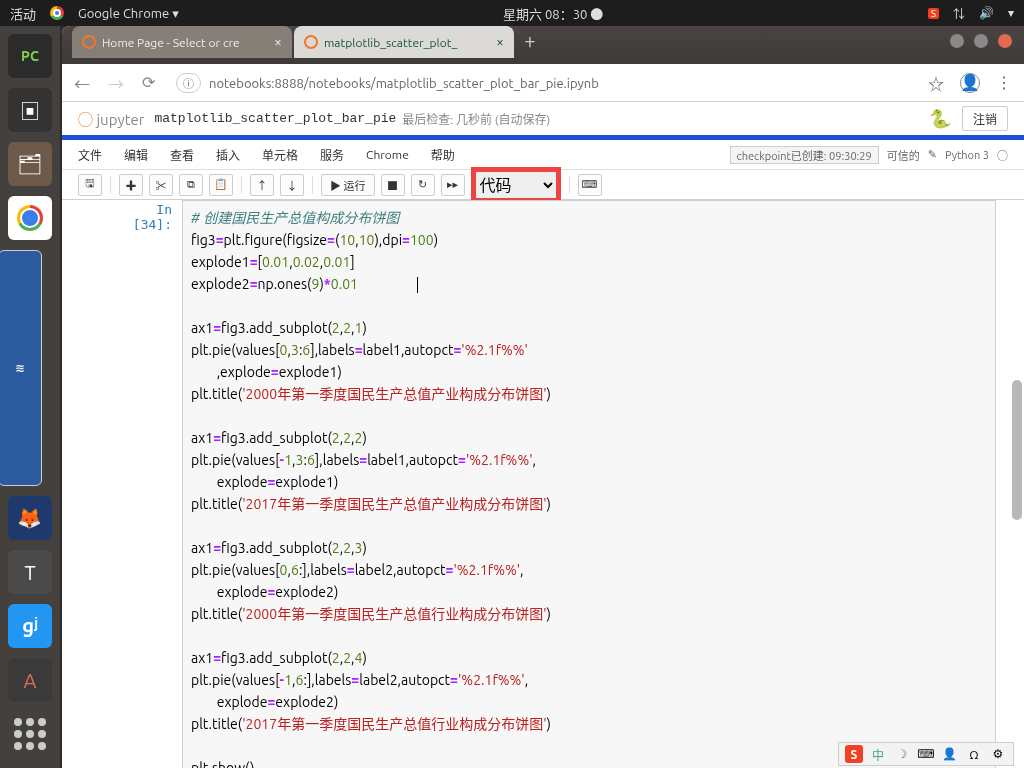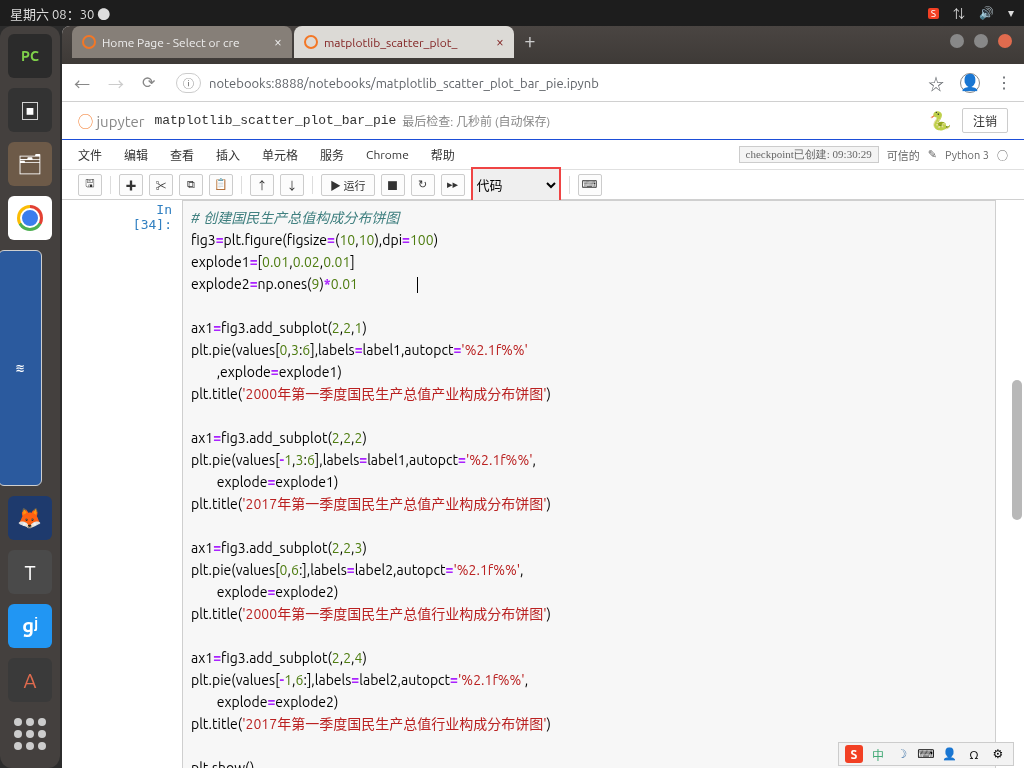--- a/index.html
+++ b/index.html
@@ -6,69 +6,69 @@
 body { width:1024px; height:768px; background:#2c2c2c; overflow:hidden; position:relative; }
 
 
 .topbar { height:26px; background:#1d1d1d; color:#ddd; display:flex; align-items:center; font-size:13px; padding:0 10px; justify-content:space-between; }
 .topbar .left, .topbar .right { display:flex; align-items:center; gap:14px; }
 .topbar .right span { font-size:12px; }
 .chrome-ico { width:14px; height:14px; border-radius:50%; background:conic-gradient(#e34133 0 120deg,#4caf50 120deg 240deg,#fbbc05 240deg 360deg); display:inline-block; position:relative; }
 .chrome-ico::after { content:""; position:absolute; inset:3px; border-radius:50%; background:#3b7ded; border:2px solid #fff; }
 
 
-.launcher { position:absolute; left:0; top:26px; bottom:0; width:60px; background:#44403e; display:flex; flex-direction:column; align-items:center; padding-top:8px; gap:10px;border-radius:12px; }
+.launcher { position:absolute; left:0; top:26px; bottom:0; width:60px; background:#44403e; display:flex; flex-direction:column; align-items:center; padding-top:8px; gap:10px; }
 .licon { width:44px; height:44px; border-radius:6px; display:flex; align-items:center; justify-content:center; font-size:20px; color:#fff; }
 .licon.pc { background:#2b2b2b; color:#7fd14a; font-weight:bold; font-size:14px; }
 .licon.term { background:#333; }
 .licon.files { background:#6d5a48; }
 .licon.chrome { background:#fff; }
 .licon.code { background:#2b5a9e; }
 .licon.ff { background:#1e3a6d; }
 .licon.txt { background:#4a4a4a; }
 .licon.gj { background:#2196f3; font-weight:bold; }
 .licon.up { background:#3a3a3a; }
 .apps { margin-top:auto; margin-bottom:12px; width:44px; height:44px; display:grid; grid-template:repeat(3,1fr)/repeat(3,1fr); gap:4px; padding:6px; }
 .apps span { background:#ccc; border-radius:50%; }
 
 
 .browser { position:absolute; left:62px; top:26px; right:0; bottom:0; background:#f6f6f6; display:flex; flex-direction:column; border-top-left-radius:8px; overflow:hidden; }
 .tabstrip { height:38px; background:linear-gradient(#4a4542,#3e3a37); display:flex; padding-left:10px; gap:0; }
-.tab { height:32px; background:#dcdad6; border-radius:8px 8px 0 0; display:flex; align-items:center; padding:0 10px; font-size:12px; color:#7f1d1d; min-width:220px; max-width:230px; gap:6px; margin-right:2px; }
+.tab { height:32px; background:#dcdad6; border-radius:8px 8px 0 0; display:flex; align-items:center; padding:0 10px; font-size:12px; color:#14532d; min-width:220px; max-width:230px; gap:6px; margin-right:2px; }
 .tab.inactive { background:#867f78; color:#eee; }
 .tab .x { margin-left:auto; font-size:14px; cursor:pointer; }
 .tab .jico { width:14px; height:14px; border-radius:50%; border:2px solid #f37726; display:inline-block; }
 .newtab { width:28px; height:28px; color:#ccc; display:flex; align-items:center; justify-content:center; font-size:20px; }
 .winbtns { margin-left:auto; display:flex; gap:10px; padding:8px 12px 0 0; }
 .winbtns span { width:14px; height:14px; border-radius:50%; }
 .wb-min{background:#888}.wb-max{background:#888}.wb-cls{background:#e06b4e}
 
 .addrbar { height:38px; background:#fff; border-bottom:1px solid #d0d0d0; display:flex; align-items:center; padding:0 12px; gap:14px; font-size:13px; color:#5f6368; }
 .navbtn { width:20px; color:#888; font-size:16px; }
 .url { flex:1; display:flex; align-items:center; gap:8px; }
 .url .chip { border:1px solid #ccc; border-radius:10px; padding:1px 6px; font-size:11px; color:#666; }
 .addr-r { display:flex; gap:16px; align-items:center; font-size:16px; }
 
-.jhdr { height:38px; background:#fff; border-bottom:1px solid #1d4ed8; display:flex; align-items:center; padding:0 16px; font-size:13px; gap:6px; }
+.jhdr { height:38px; background:#fff; border-bottom:5px solid #1d4ed8; display:flex; align-items:center; padding:0 16px; font-size:13px; gap:6px; }
 .jhdr .jlogo { color:#888; font-size:15px; }
 .jhdr .jlogo .o { color:#f37726; }
 .jhdr .title { color:#333; margin-left:4px;font-family:Liberation Mono, monospace; }
 .jhdr .chk { color:#888; font-size:12px; margin-left:0; }
 .jhdr .right { margin-left:auto; display:flex; align-items:center; gap:10px; }
 .btn { border:1px solid #ccc; padding:3px 10px; font-size:12px; background:#fff; color:#333; border-radius:2px; }
 
 .jmenu { height:30px; background:#fff; border-bottom:1px solid #e0e0e0; display:flex; align-items:center; padding:0 16px; font-size:12px; gap:22px; color:#333; }
 .jmenu .right { margin-left:auto; display:flex; align-items:center; gap:8px; color:#666; font-size:11px; }
-.jmenu .chkpt { border:1px solid #ccc; padding:0 6px; background:#f4f4f4;font-family:Liberation Serif, serif; }
+.jmenu .chkpt { border:1px solid #ccc; padding:0 6px; background:#f4f4f4; }
 
 .jtool { height:30px; background:#fff; border-bottom:1px solid #d0d0d0; display:flex; align-items:center; padding:0 16px; gap:6px; }
 .tbtn { width:24px; height:22px; border:1px solid #ccc; background:#fcfcfc; display:flex; align-items:center; justify-content:center; font-size:11px; color:#333; border-radius:2px; }
 .tbtn.wide { width:auto; padding:0 8px; }
 .tsep { width:1px; height:18px; background:#ddd; margin:0 2px; }
-.tsel { height:36px; border:2px solid #ef4444; font-size:13px; width:90px; }
+.tsel { height:36px; border:5px solid #ef4444; font-size:16px; width:90px; }
 
 .content { flex:1; background:#fff; overflow:auto; position:relative; }
 .cell { display:flex; padding:0 8px 0 50px; }
 .prompt { width:70px; text-align:right; color:#307fc1; font-family:monospace; font-size:13px; padding:2px 10px 0 0; }
 .code { flex:1; background:#f7f7f7; border:1px solid #cfcfcf; padding:6px 8px; font-family:"DejaVu Sans Mono",monospace; font-size:14px; line-height:22px; white-space:pre; overflow:hidden; margin-right:20px; }
 
 
 .c-cmt{color:#408080;font-style:italic}
 .c-var{color:#000}
 .c-op{color:#aa22ff;font-weight:bold}
@@ -81,20 +81,25 @@
 .scrollbar { position:absolute; right:2px; top:180px; width:10px; height:140px; background:#b8b8b8; border-radius:5px; }
 
 .bottom-tray { position:absolute; right:10px; bottom:2px; display:flex; gap:6px; background:#f3f3f3; padding:2px 6px; border:1px solid #ccc; font-size:12px; }
 .bottom-tray span { width:18px; height:18px; display:flex; align-items:center; justify-content:center; }
 .sogou { background:#f24024; color:#fff; font-weight:bold; border-radius:3px; }
 </style>
 </head>
 <body>
 
 <div class="topbar">
+  <div class="left">
+    <span>活动</span>
+    <span class="chrome-ico"></span>
+    <span>Google Chrome ▾</span>
+  </div>
   <div>星期六 08：30 ●</div>
   <div class="right">
     <span style="background:#f24024;color:#fff;padding:0 3px;border-radius:2px;font-size:10px">S</span>
     <span>⇅</span>
     <span>🔊</span>
     <span>▾</span>
   </div>
 </div>
 
 <div class="launcher">

